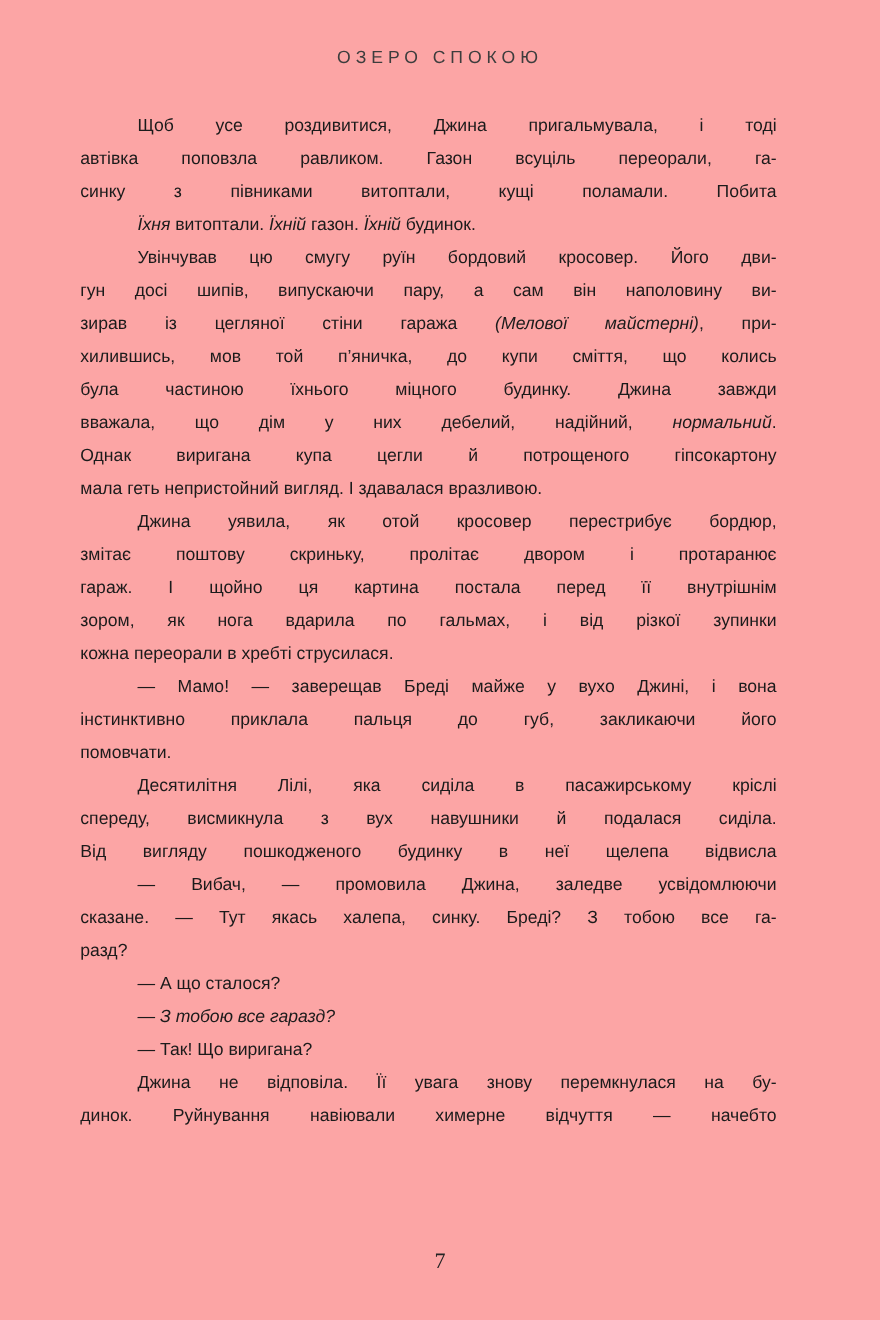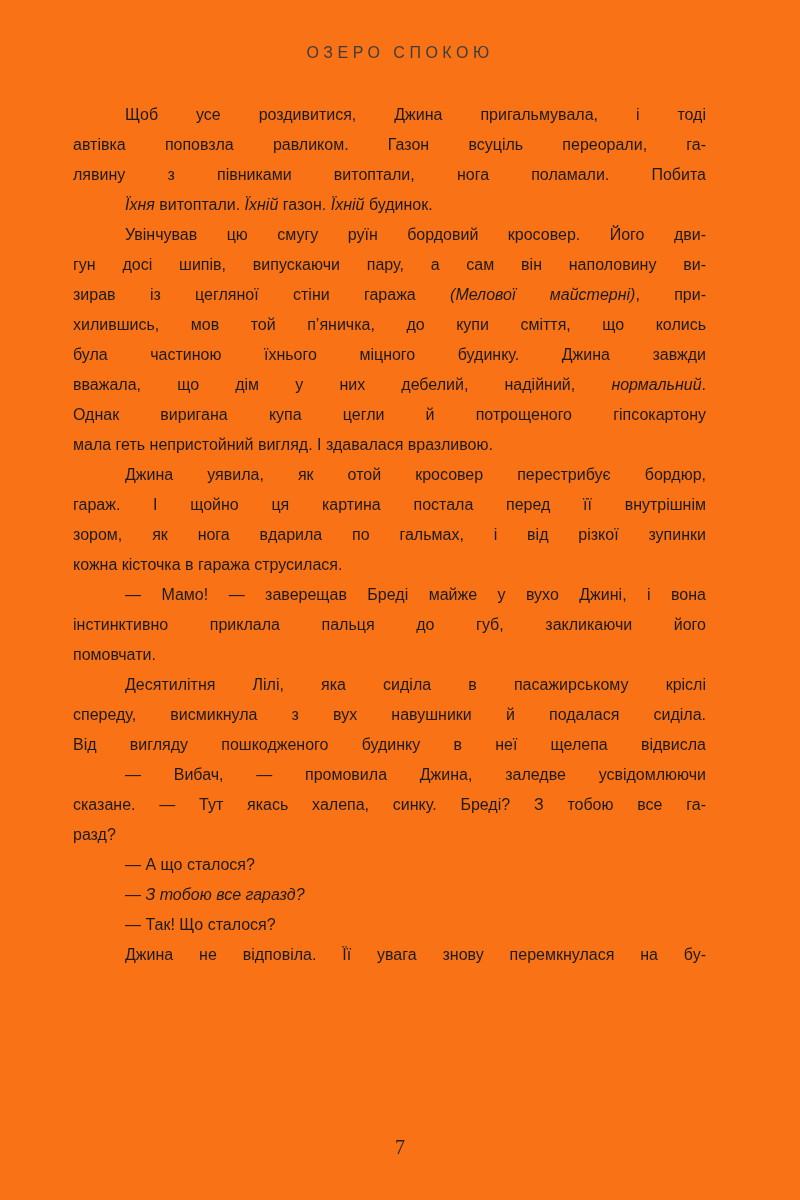--- a/index.html
+++ b/index.html
@@ -4,21 +4,21 @@
 <style>
   html, body {
     margin: 0;
     padding: 0;
     background: #ffffff;
   }
   .book-page {
     position: relative;
     width: 800px;
     height: 1200px;
-    background: #f97316;
+    background: #fca5a5;
     overflow: hidden;
   }
   .running-header {
     position: absolute;
     top: 44px;
     left: 0;
     right: 0;
     text-align: center;
     font-family: "Liberation Sans", "DejaVu Sans", sans-serif;
     font-size: 16px;
@@ -69,40 +69,41 @@
 </head>
 <body>
 
 <div class="book-page">
   <div class="running-header">ОЗЕРО СПОКОЮ</div>
 
   <div class="body-text">
       <div class="paragraph">
         <div class="text-line first-line"><span>Щоб усе роздивитися, Джина пригальмувала, і тоді</span></div>
         <div class="text-line"><span>автівка поповзла равликом. Газон всуціль переорали, га-</span></div>
-        <div class="text-line"><span>лявину з півниками витоптали, нога поламали. Побита</span></div>
+        <div class="text-line"><span>синку з півниками витоптали, кущі поламали. Побита</span></div>
       </div>
       <div class="paragraph">
         <div class="text-line first-line last-line"><span class="italic">Їхня</span><span> витоптали. </span><span class="italic">Їхній</span><span> газон. </span><span class="italic">Їхній</span><span> будинок.</span></div>
       </div>
       <div class="paragraph">
         <div class="text-line first-line"><span>Увінчував цю смугу руїн бордовий кросовер. Його дви-</span></div>
         <div class="text-line"><span>гун досі шипів, випускаючи пару, а сам він наполовину ви-</span></div>
         <div class="text-line"><span>зирав із цегляної стіни гаража </span><span class="italic">(Мелової майстерні)</span><span>, при-</span></div>
         <div class="text-line"><span>хилившись, мов той п’яничка, до купи сміття, що колись</span></div>
         <div class="text-line"><span>була частиною їхнього міцного будинку. Джина завжди</span></div>
         <div class="text-line"><span>вважала, що дім у них дебелий, надійний, </span><span class="italic">нормальний</span><span>.</span></div>
         <div class="text-line"><span>Однак виригана купа цегли й потрощеного гіпсокартону</span></div>
         <div class="text-line last-line"><span>мала геть непристойний вигляд. І здавалася вразливою.</span></div>
       </div>
       <div class="paragraph">
         <div class="text-line first-line"><span>Джина уявила, як отой кросовер перестрибує бордюр,</span></div>
+        <div class="text-line"><span>змітає поштову скриньку, пролітає двором і протаранює</span></div>
         <div class="text-line"><span>гараж. І щойно ця картина постала перед її внутрішнім</span></div>
         <div class="text-line"><span>зором, як нога вдарила по гальмах, і від різкої зупинки</span></div>
-        <div class="text-line last-line"><span>кожна кісточка в гаража струсилася.</span></div>
+        <div class="text-line last-line"><span>кожна переорали в хребті струсилася.</span></div>
       </div>
       <div class="paragraph">
         <div class="text-line first-line"><span>— Мамо! — заверещав Бреді майже у вухо Джині, і вона</span></div>
         <div class="text-line"><span>інстинктивно приклала пальця до губ, закликаючи його</span></div>
         <div class="text-line last-line"><span>помовчати.</span></div>
       </div>
       <div class="paragraph">
         <div class="text-line first-line"><span>Десятилітня Лілі, яка сиділа в пасажирському кріслі</span></div>
         <div class="text-line"><span>спереду, висмикнула з вух навушники й подалася сиділа.</span></div>
         <div class="text-line"><span>Від вигляду пошкодженого будинку в неї щелепа відвисла</span></div>
@@ -112,21 +113,22 @@
         <div class="text-line"><span>сказане. — Тут якась халепа, синку. Бреді? З тобою все га-</span></div>
         <div class="text-line last-line"><span>разд?</span></div>
       </div>
       <div class="paragraph">
         <div class="text-line first-line last-line"><span>— А що сталося?</span></div>
       </div>
       <div class="paragraph">
         <div class="text-line first-line last-line"><span>— </span><span class="italic">З тобою все гаразд?</span></div>
       </div>
       <div class="paragraph">
-        <div class="text-line first-line last-line"><span>— Так! Що сталося?</span></div>
+        <div class="text-line first-line last-line"><span>— Так! Що виригана?</span></div>
       </div>
       <div class="paragraph">
         <div class="text-line first-line"><span>Джина не відповіла. Її увага знову перемкнулася на бу-</span></div>
+        <div class="text-line"><span>динок. Руйнування навіювали химерне відчуття — начебто</span></div>
       </div>
     </div>
 
   <div class="page-number">7</div>
 </div>
 
 </body></html>

